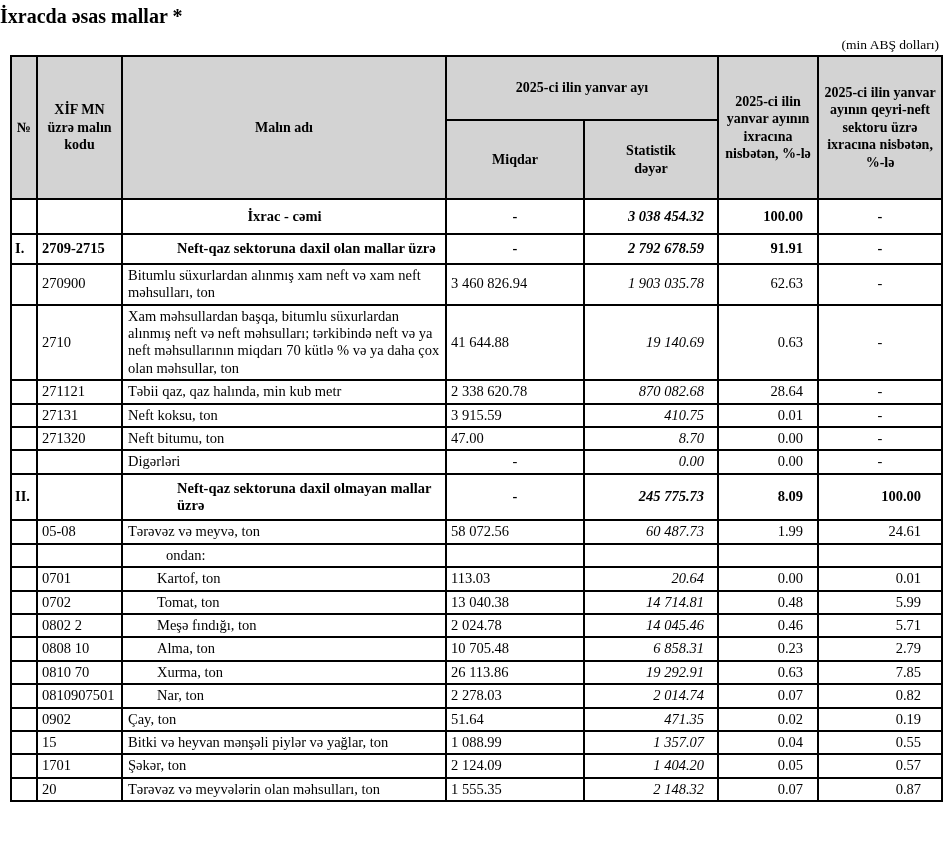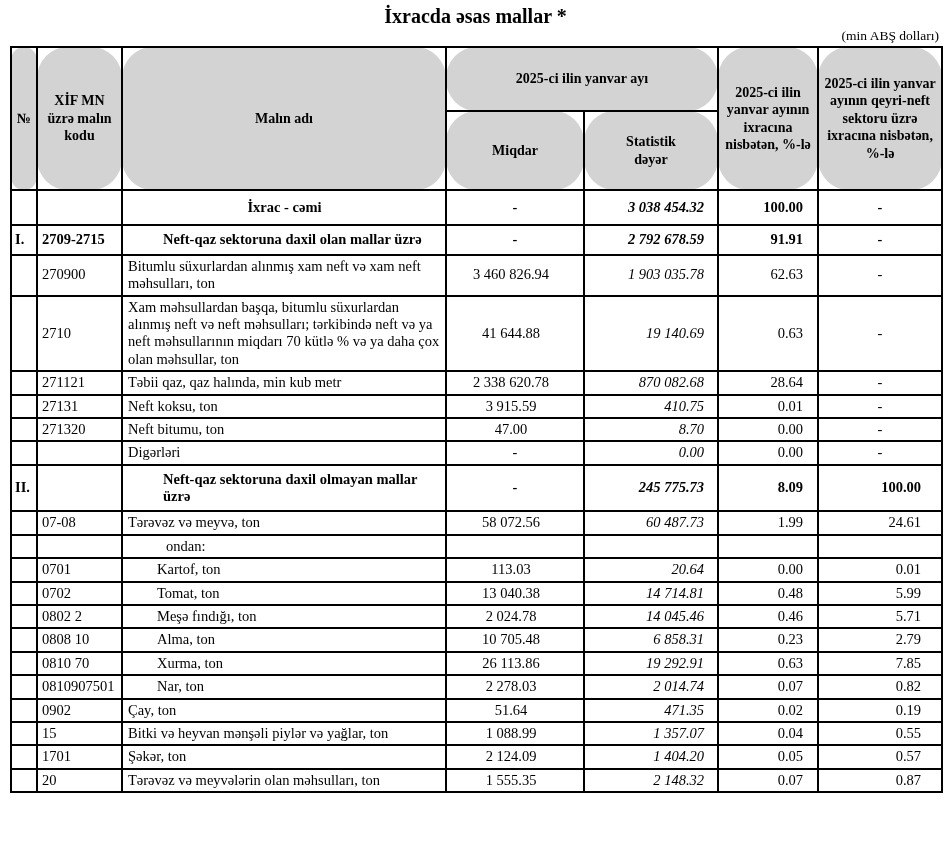--- a/index.html
+++ b/index.html
@@ -3,68 +3,68 @@
 <meta charset="utf-8">
 <style>
   html,body{margin:0;padding:0;background:#fff;}
   body{
     width:951px;height:867px;overflow:hidden;
     font-family:"Liberation Serif", serif;
     color:#000;
     -webkit-font-smoothing:antialiased;
   }
   .page-title{
-    text-align:center;
+    text-align:left;
     font-weight:bold;
     font-size:20px;
     padding-top:5px;
     margin:0;
   }
   .unit-note{
     text-align:right;
     font-size:13.5px;
     padding-right:12px;
+    margin-top:9px;
     margin-bottom:2px;
   }
   table.main{
     border-collapse:collapse;
     table-layout:fixed;
     width:931px;
     margin-left:10px;
   }
   table.main th, table.main td{
     border:2px solid #000;
     vertical-align:middle;
     overflow:hidden;
   }
   thead th{
     background:#d3d3d3;
     font-weight:bold;
     font-size:14px;
     text-align:center;
     line-height:1.25;
     padding:2px 3px;
-    border-radius:31px;
   }
   thead tr.tier1 th{height:58px;}
   thead tr.tier2 th{height:73px;}
   .narrow-wrap{display:inline-block;max-width:72px;}
   tbody td{
     font-size:14.5px;
     line-height:1.2;
     padding:2px 4px;
   }
   td.c-num{text-align:left;padding-left:3px;font-weight:bold;}
   td.c-code{text-align:left;padding-left:4px;margin-left:38px;}
   td.c-name{text-align:left;padding-left:5px;}
   td.c-name.center{text-align:center;}
-  td.c-name.ind1{padding-left:40px;}
+  td.c-name.ind1{padding-left:54px;}
   td.c-name.ind2{padding-left:34px;}
   td.c-name.ind3{padding-left:43px;}
-  td.c-qty{text-align:center;padding-right:12px;}
+  td.c-qty{text-align:left;padding-right:12px;}
   td.c-stat{text-align:right;padding-right:13px;font-style:italic;}
   td.c-share{text-align:right;padding-right:14px;}
   td.c-nonoil{text-align:right;padding-right:20px;}
   td.dash{text-align:center;padding-right:4px;}
   tr.total td{font-weight:bold;padding-top:8px;padding-bottom:8px;}
   tr.section td{font-weight:bold;padding-top:5px;padding-bottom:5px;}
 </style>
 </head>
 <body>
 
@@ -172,21 +172,21 @@
     <td class="c-num">II.</td>
     <td class="c-code"></td>
     <td class="c-name ind1">Neft-qaz sektoruna daxil olmayan mallar üzrə</td>
     <td class="c-qty dash">-</td>
     <td class="c-stat">245 775.73</td>
     <td class="c-share">8.09</td>
     <td class="c-nonoil">100.00</td>
   </tr>
       <tr class="item">
     <td class="c-num"></td>
-    <td class="c-code">07-08</td>
+    <td class="c-code">05-08</td>
     <td class="c-name">Tərəvəz və meyvə, ton</td>
     <td class="c-qty">58 072.56</td>
     <td class="c-stat">60 487.73</td>
     <td class="c-share">1.99</td>
     <td class="c-nonoil">24.61</td>
   </tr>
       <tr class="item">
     <td class="c-num"></td>
     <td class="c-code"></td>
     <td class="c-name ind3">ondan:</td>

